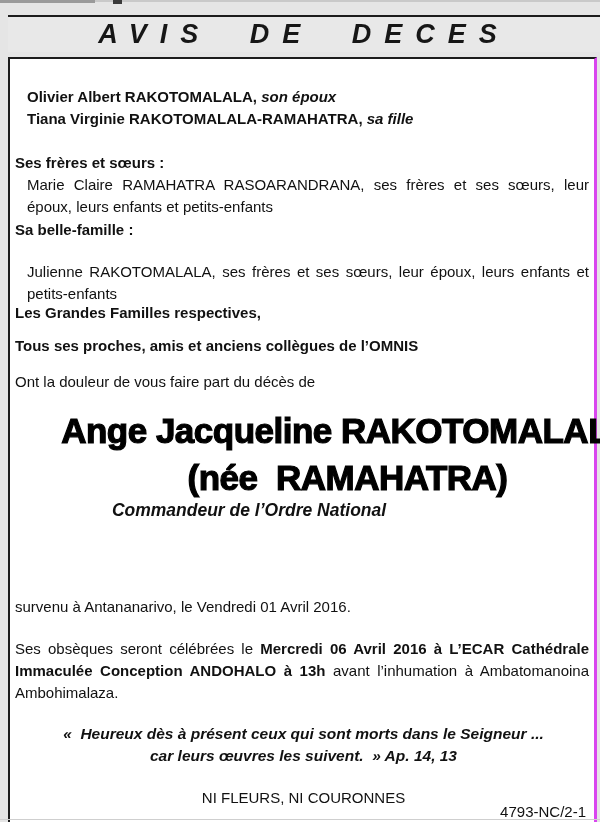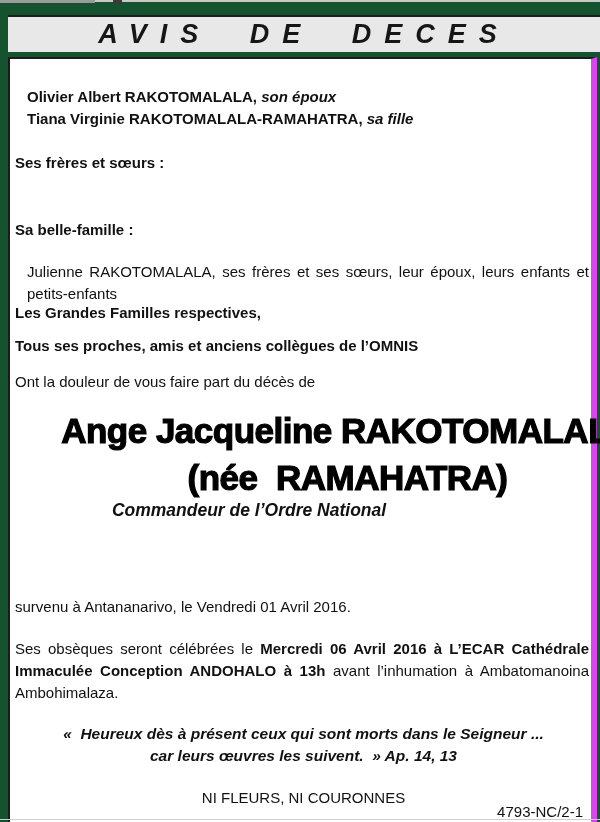--- a/index.html
+++ b/index.html
@@ -1,20 +1,20 @@
 <!DOCTYPE html>
 <html><head>
 <meta charset="utf-8">
 <style>
   html, body { margin: 0; padding: 0; background: #ffffff; }
   .page {
     position: relative;
     width: 600px;
     height: 822px;
-    background: #14532d;
+    background: #e5e5e5;
     overflow: hidden;
     font-family: "Liberation Sans", "DejaVu Sans", sans-serif;
     color: #111111;
   }
   
   .top-line {
     position: absolute; top: 0; left: 0; width: 600px; height: 2px;
     background: #c9c9c9;
   }
   .top-line-dark {
@@ -42,21 +42,21 @@
     word-spacing: 18px;
     line-height: 35px;
     color: #161616;
     white-space: nowrap;
   }
   
   .main-box {
     position: absolute; top: 57px; left: 8px; width: 589px; height: 765px;
     border-top: 2px solid #1c1c1c;
     border-left: 2px solid #1c1c1c;
-    border-right: 6px solid #d946ef;
+    border-right: 3px solid #d946ef;
     box-sizing: border-box;
     background: #ffffff;
   }
   .bottom-faint-line {
     position: absolute; top: 819px; left: 0; width: 600px; height: 1px;
     background: #cfcfcf;
   }
   .blk { position: absolute; font-size: 15px; line-height: 22px; }
   .b   { font-weight: bold; }
   .bi  { font-weight: bold; font-style: italic; }
@@ -121,20 +121,21 @@
         <span class="b">Olivier Albert RAKOTOMALALA,</span>
         <span class="bi">son époux</span>
       </div>
       <div>
         <span class="b">Tiana Virginie RAKOTOMALALA-RAMAHATRA,</span>
         <span class="bi">sa fille</span>
       </div>
     </div>
 
     <div class="blk siblings-label">Ses frères et sœurs :</div>
+    <div class="blk siblings-text just">Marie Claire RAMAHATRA RASOARANDRANA, ses frères et ses sœurs, leur époux, leurs enfants et petits-enfants</div>
 
     <div class="blk inlaws-label">Sa belle-famille :</div>
     <div class="blk inlaws-text just">Julienne RAKOTOMALALA, ses frères et ses sœurs, leur époux, leurs enfants et petits-enfants</div>
 
     <div class="blk families-line">Les Grandes Familles respectives,</div>
     <div class="blk colleagues-line">Tous ses proches, amis et anciens collègues de l’OMNIS</div>
 
     <div class="blk intro-line">Ont la douleur de vous faire part du décès de</div>
 
     <div class="blk deceased-name">

